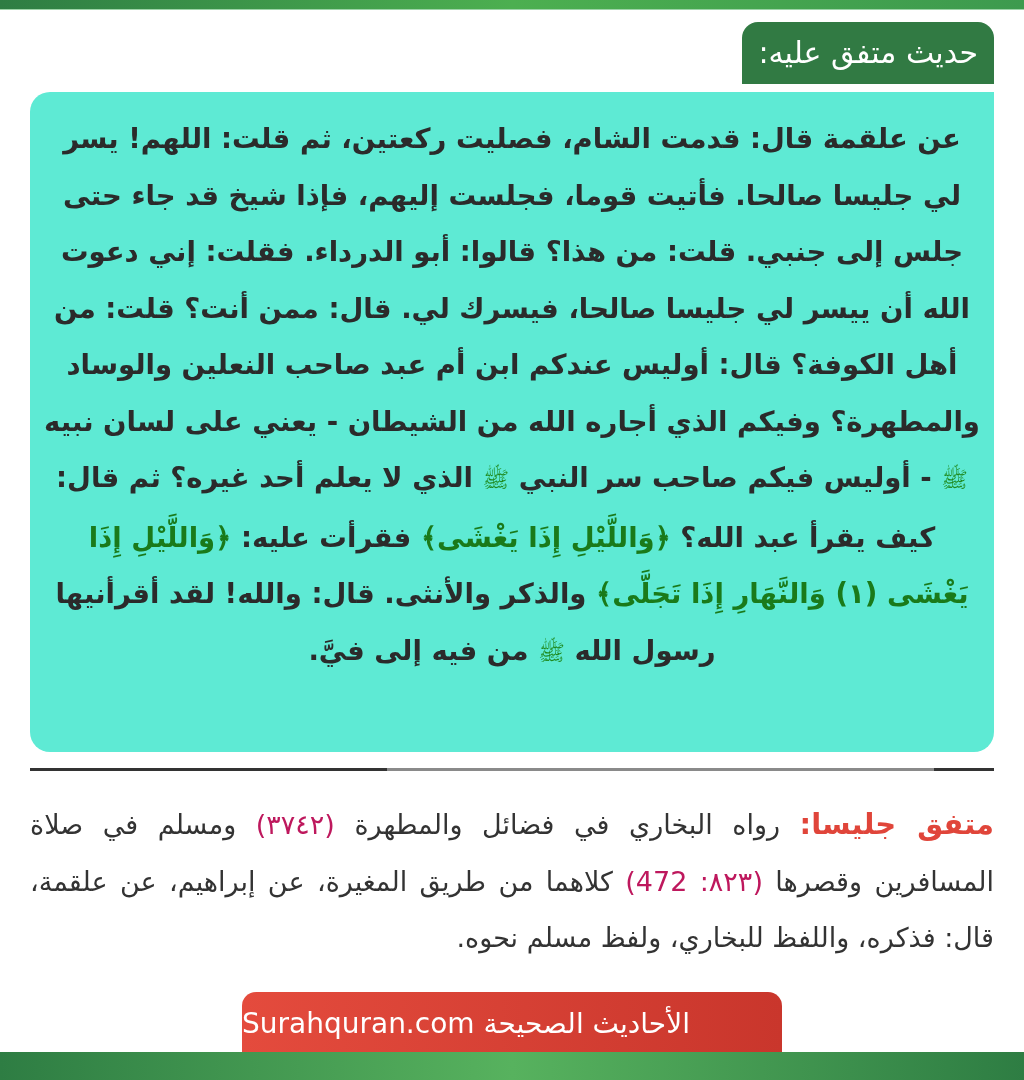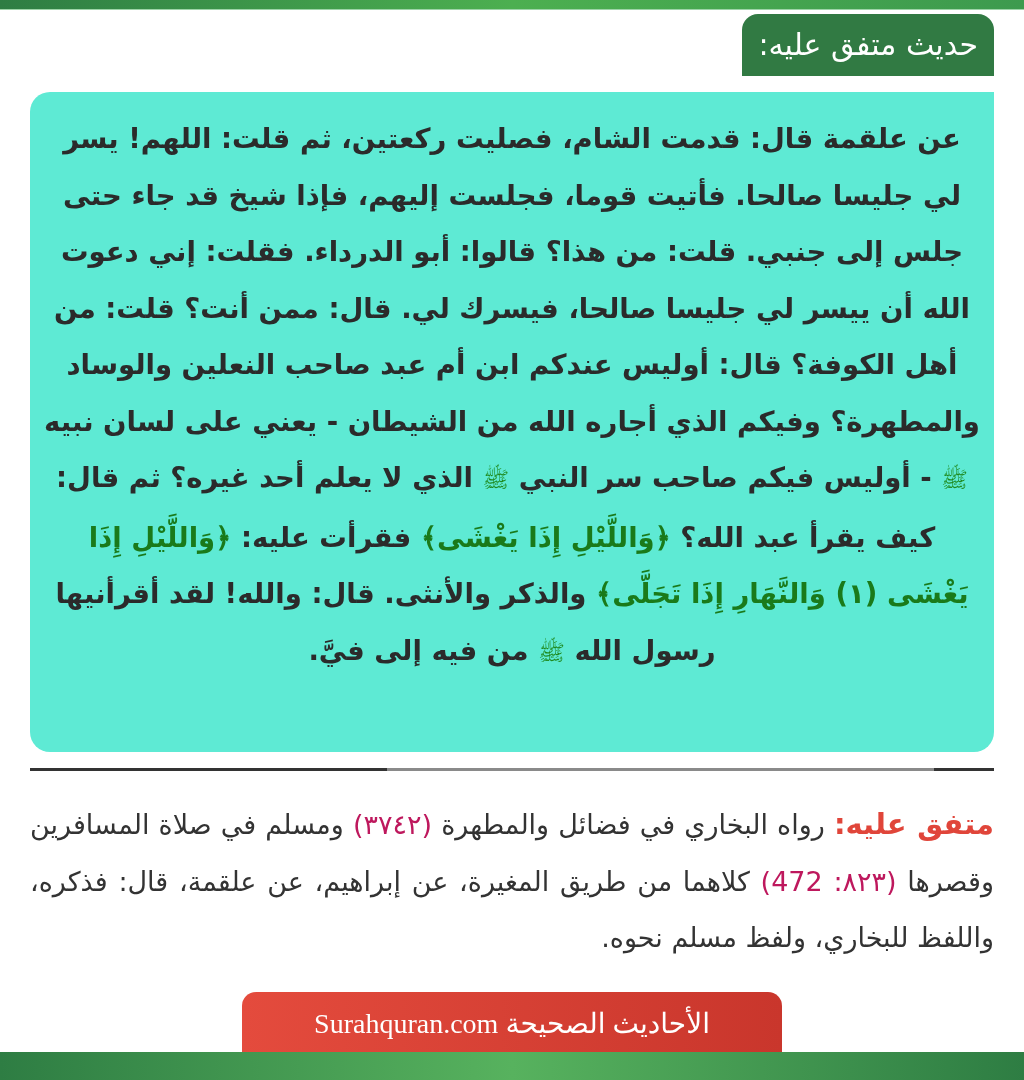--- a/index.html
+++ b/index.html
@@ -11,21 +11,21 @@
     .top-bar {
       position: absolute; left: 0; top: 0; width: 1024px; height: 9px;
       background: linear-gradient(90deg, #2e7d43 0%, #4caf50 50%, #3d9a4e 100%);
       border-bottom: 1px solid #9ed4a8;
     }
     .bottom-bar {
       position: absolute; left: 0; top: 1052px; width: 1024px; height: 28px;
       background: linear-gradient(90deg, #2e7d43 0%, #57b25e 50%, #2e7d43 100%);
     }
     .title-badge {
-      position: absolute; right: 30px; top: 14px; height: 62px;
+      position: absolute; right: 30px; top: 22px; height: 62px;
       padding: 0 16px;
       background: #317a43;
       border-radius: 16px 16px 0 0;
       color: #ffffff; font-size: 30px; line-height: 62px;
       direction: rtl; white-space: nowrap;
     }
     .hadith-box {
       position: absolute; left: 30px; top: 92px; width: 964px; height: 660px;
       background: #5eead4;
       border-radius: 20px 0 20px 20px;
@@ -49,34 +49,34 @@
       position: absolute; left: 30px; top: 796px; width: 964px;
       direction: rtl; text-align: justify; text-align-last: right;
       font-size: 27px; line-height: 56.5px; color: #333333; margin: 0;
     }
     .source-label { color: #e0453a; font-weight: bold; font-size: 29px; }
     .ref { color: #be185d; }
     .site-badge {
       position: absolute; left: 242px; top: 992px; width: 540px; height: 60px;
       background: linear-gradient(90deg, #e44b3d 0%, #c9362c 100%);
       border-radius: 14px 14px 0 0;
-      color: #ffffff; font-size: 28px; line-height: 64px; text-align: center;
-      direction: rtl; white-space: nowrap; font-family: Liberation Serif, serif;
+      color: #ffffff; font-size: 28px; line-height: 64px; text-align: left;
+      direction: rtl; white-space: nowrap;
     }
   </style>
 </head>
 <body>
 
 <div class="top-bar"></div>
 
 <div class="title-badge">حديث متفق عليه:</div>
 
 <div class="hadith-box">
   <p class="hadith-text"><span>عن علقمة قال: قدمت الشام، فصليت ركعتين، ثم قلت: اللهم! يسر لي جليسا صالحا. فأتيت قوما، فجلست إليهم، فإذا شيخ قد جاء حتى جلس إلى جنبي. قلت: من هذا؟ قالوا: أبو الدرداء. فقلت: إني دعوت الله أن ييسر لي جليسا صالحا، فيسرك لي. قال: ممن أنت؟ قلت: من أهل الكوفة؟ قال: أوليس عندكم ابن أم عبد صاحب النعلين والوساد والمطهرة؟ وفيكم الذي أجاره الله من الشيطان - يعني على لسان نبيه</span> <span class="saw">ﷺ</span><span> - أوليس فيكم صاحب سر النبي</span> <span class="saw">ﷺ</span><span> الذي لا يعلم أحد غيره؟ ثم قال: كيف يقرأ عبد الله؟ </span><span class="verse">﴿وَاللَّيْلِ إِذَا يَغْشَى﴾</span><span> فقرأت عليه: </span><span class="verse">﴿وَاللَّيْلِ إِذَا يَغْشَى (١) وَالنَّهَارِ إِذَا تَجَلَّى﴾</span><span> والذكر والأنثى. قال: والله! لقد أقرأنيها رسول الله</span> <span class="saw">ﷺ</span><span> من فيه إلى فيَّ.</span></p>
 </div>
 
 <div class="divider"></div>
 
-<p class="source-text"><span class="source-label">متفق عليه:</span><span> رواه البخاري في فضائل والمطهرة </span><span class="ref">(٣٧٤٢)</span><span> ومسلم في صلاة المسافرين وقصرها </span><span class="ref">(٨٢٣: 472)</span><span> كلاهما من طريق المغيرة، عن إبراهيم، عن علقمة، قال: فذكره، واللفظ للبخاري، ولفظ مسلم نحوه.</span></p>
+<p class="source-text"><span class="source-label">متفق جليسا:</span><span> رواه البخاري في فضائل والمطهرة </span><span class="ref">(٣٧٤٢)</span><span> ومسلم في صلاة المسافرين وقصرها </span><span class="ref">(٨٢٣: 472)</span><span> كلاهما من طريق المغيرة، عن إبراهيم، عن علقمة، قال: فذكره، واللفظ للبخاري، ولفظ مسلم نحوه.</span></p>
 
 <div class="site-badge">الأحاديث الصحيحة Surahquran.com</div>
 
 <div class="bottom-bar"></div>
 
 </body></html>

